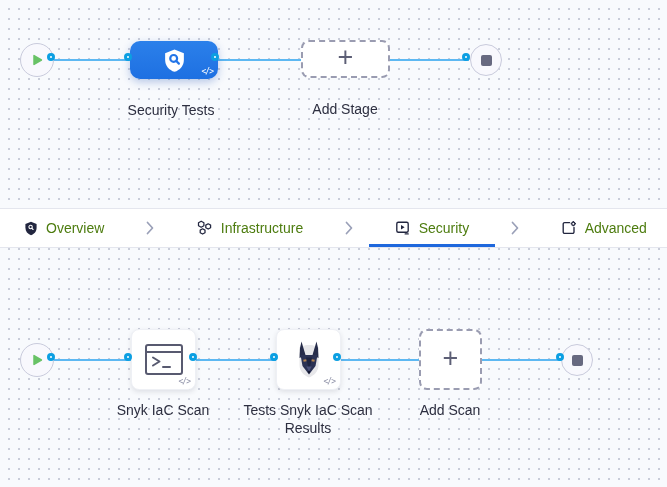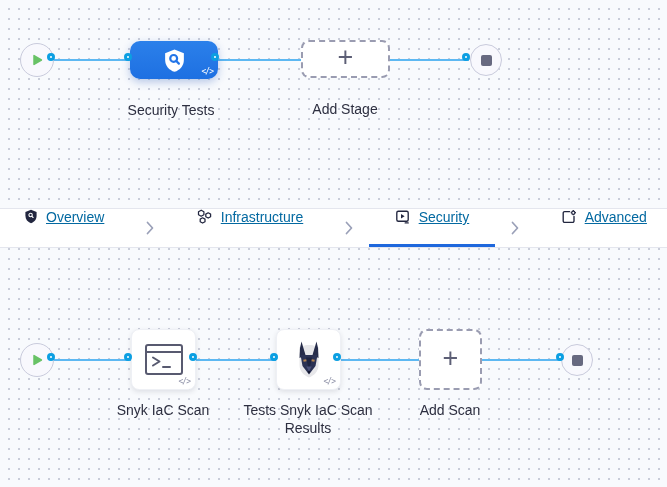--- a/index.html
+++ b/index.html
@@ -54,22 +54,22 @@
     text-align:center;font-size:14px;color:#2d2f40;line-height:18px;z-index:2;
   }
   
   .tab-bar{
     left:0;top:208px;width:667px;height:40px;background:#ffffff;
     border-top:1px solid #e4e6ee;border-bottom:1px solid #e4e6ee;
     display:flex;align-items:center;justify-content:space-between;
     padding:0 20px 0 24px;z-index:6;
   }
   .tab{
-    position:relative;height:100%;display:flex;align-items:flex-start;gap:8px;
-    font-size:14px;font-weight:500;color:#0369a1;cursor:pointer;white-space:nowrap;text-decoration:underline;
+    position:relative;height:100%;display:flex;align-items:center;gap:8px;
+    font-size:14px;font-weight:500;color:#4d7c0f;cursor:pointer;white-space:nowrap;
   }
   .tab.active::after{
     content:"";position:absolute;left:-26px;right:-26px;bottom:0;height:3px;
     background:#1f68dd;
   }
   .tab-sep{display:flex;align-items:center;color:#9aa0b8;}
   svg{display:block;}
 </style>
 </head>
 <body>

